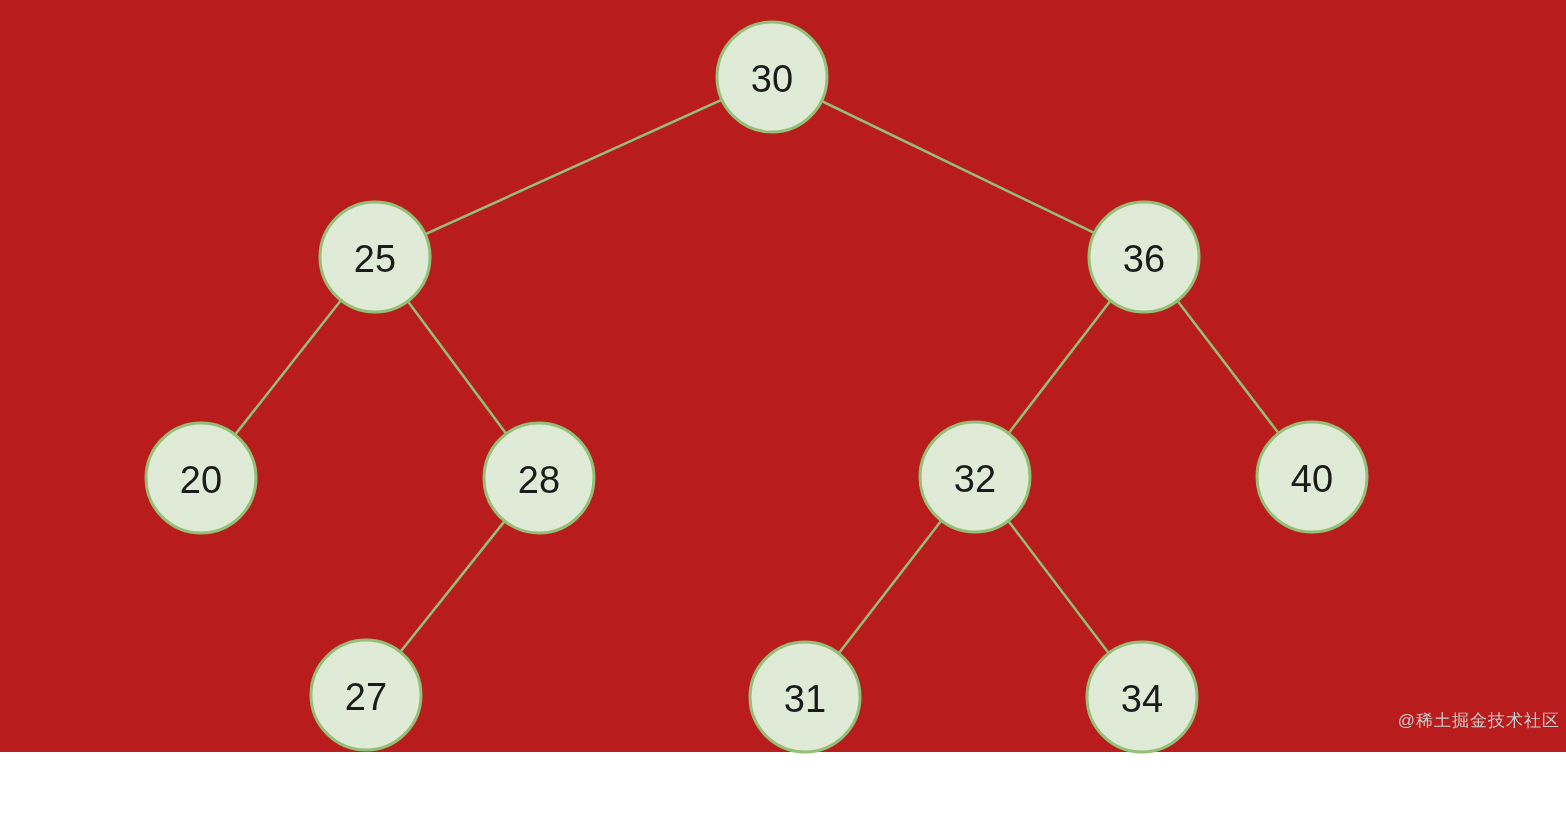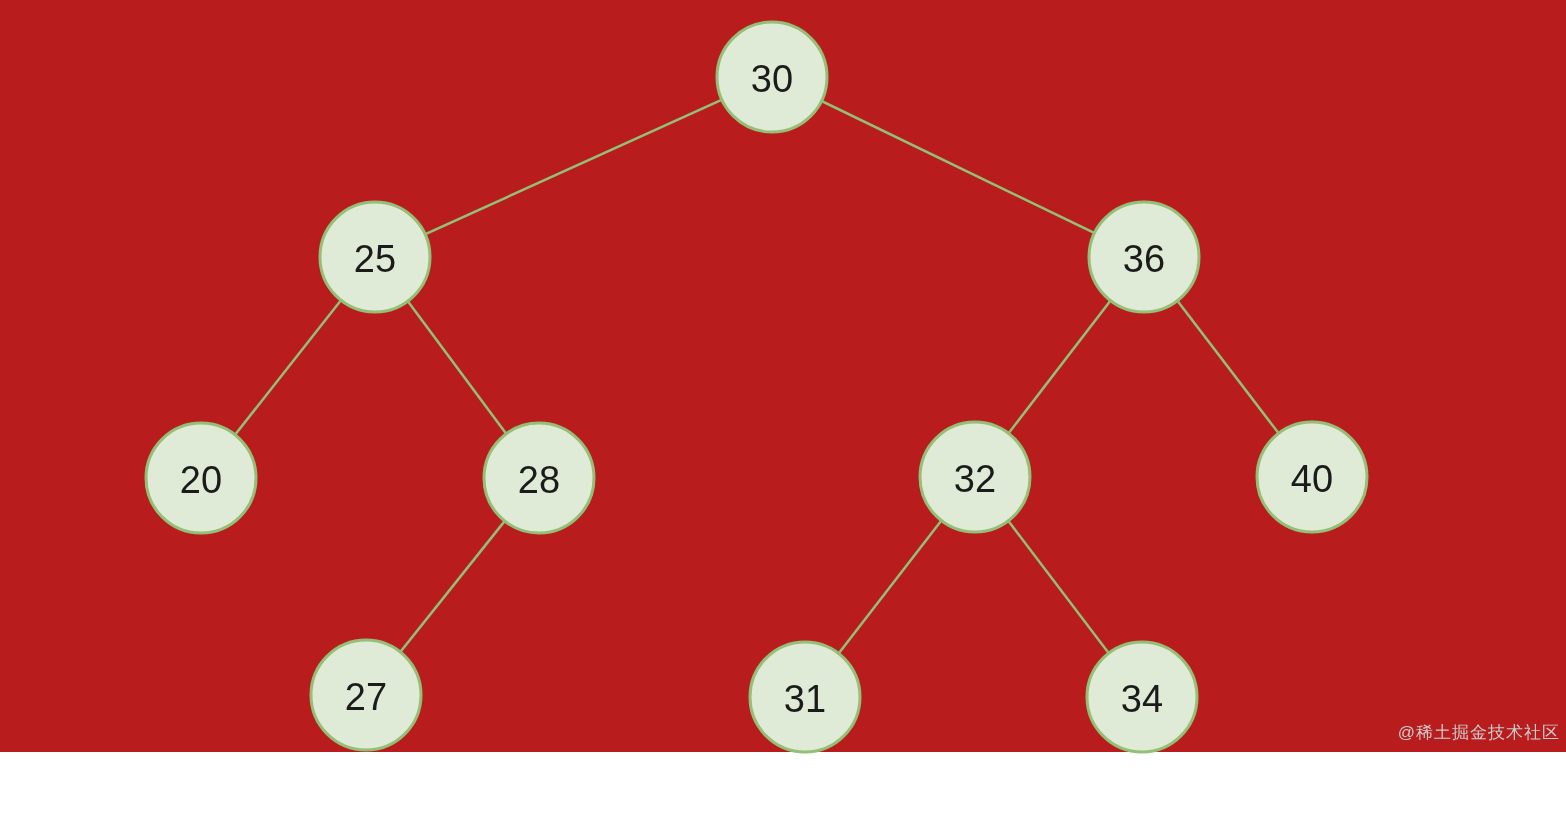--- a/index.html
+++ b/index.html
@@ -31,21 +31,21 @@
   }
   .tree-node-label {
     font-family: "Liberation Sans", sans-serif;
     font-size: 38px;
     text-anchor: middle;
     dominant-baseline: central;
   }
   .watermark {
     position: absolute;
     right: 6px;
-    bottom: 8px;
+    bottom: 20px;
     font-size: 17px;
     letter-spacing: 1px;
     user-select: none;
   }
 </style>
 </head>
 <body>
 
 <div class="canvas">
   <svg class="tree" width="1566" height="824" viewBox="0 0 1566 824">

